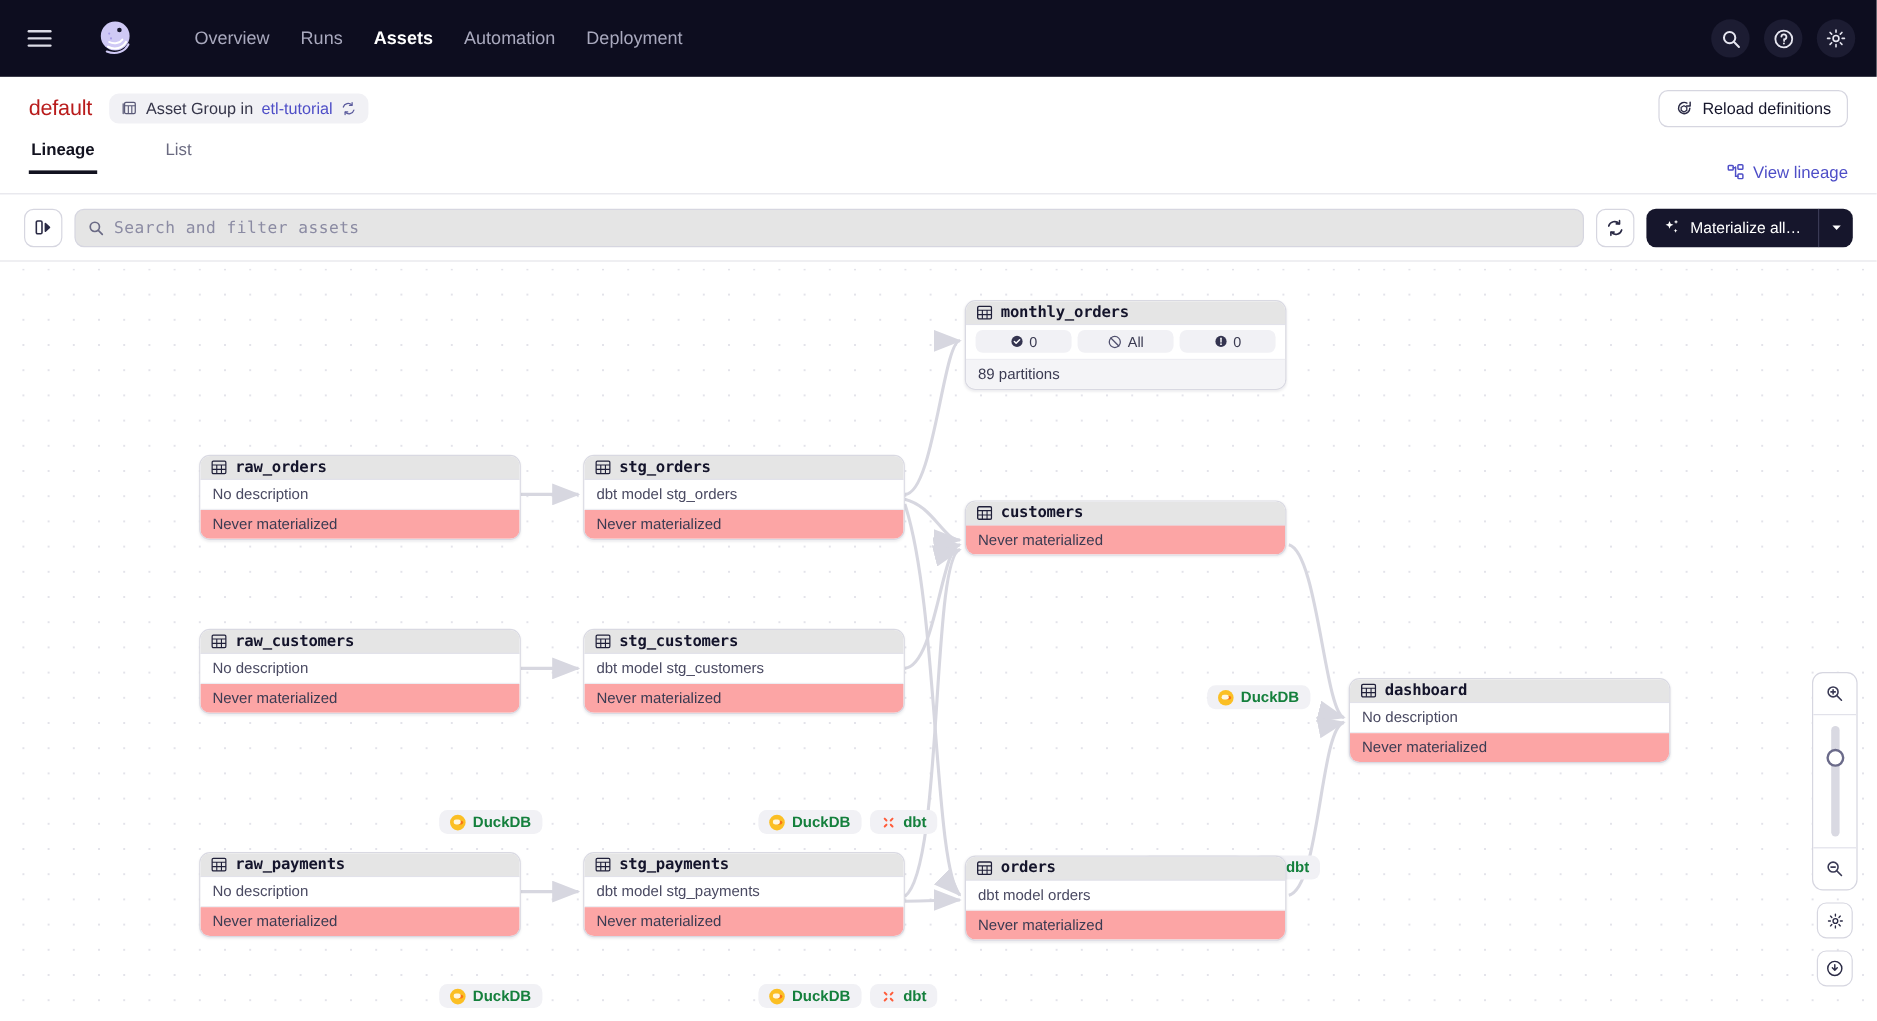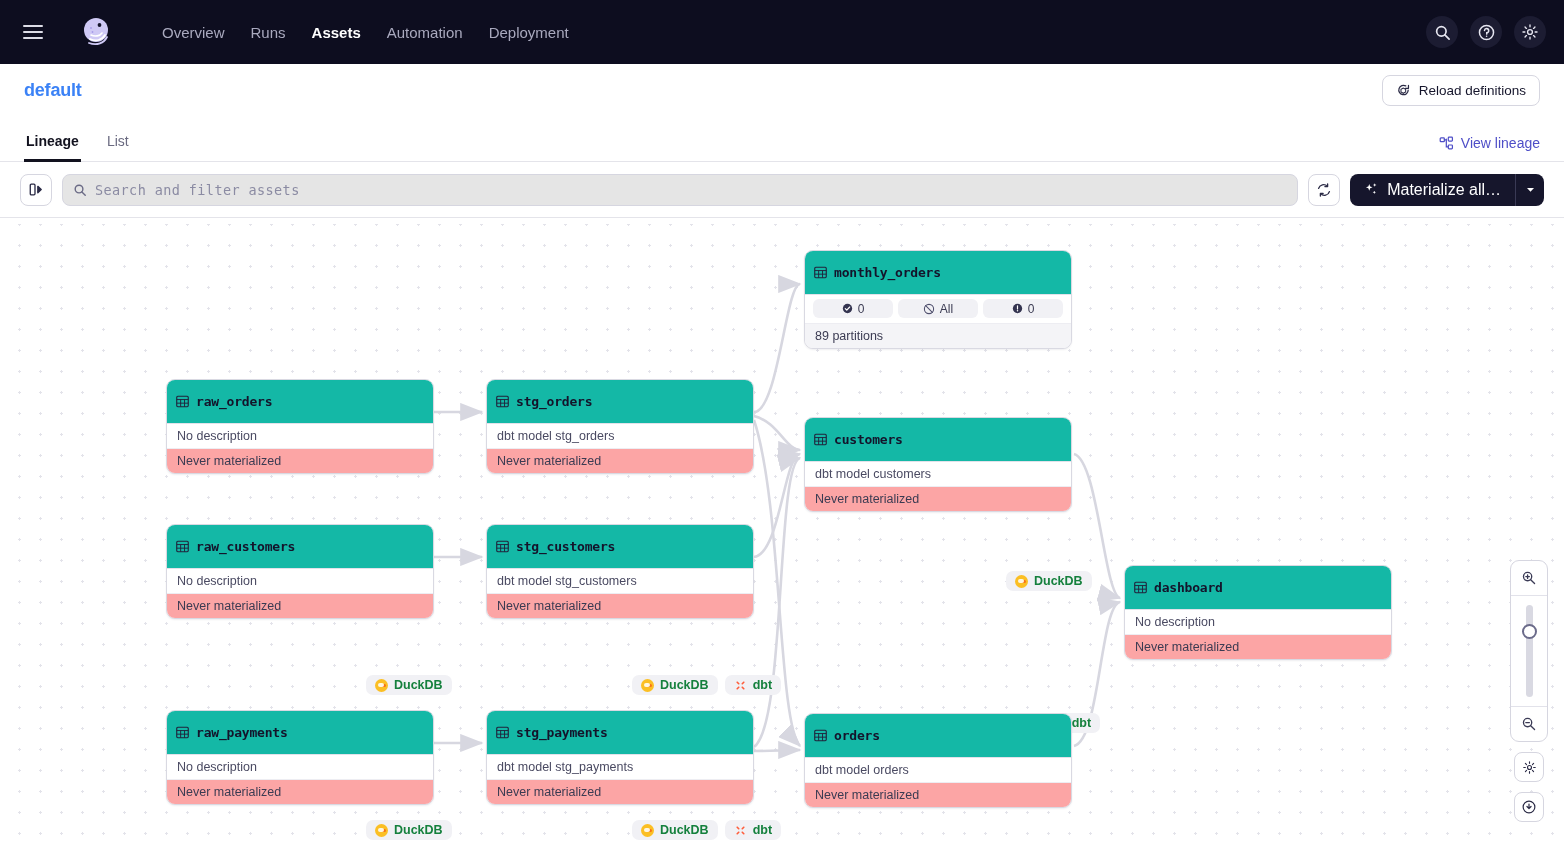--- a/index.html
+++ b/index.html
@@ -24,64 +24,64 @@
   .logo { width: 40px; height: 40px; margin-left: 10px; position: relative; }
   .nav-links { display:flex; align-items:center; gap:26px; margin-left: 30px; }
   .nav-link { color:#a9a9be; font-size:15px; cursor:pointer; white-space:nowrap; }
   .nav-link.active { color:#ffffff; font-weight:700; }
   .nav-right { position:absolute; right:18px; top:0; height:64px; display:flex; align-items:center; gap:12px; }
   .circ-btn { width:32px; height:32px; border-radius:50%; background:#1c1c32;
     display:flex; align-items:center; justify-content:center; cursor:pointer; }
 
   
   .page-head { height: 52px; display:flex; align-items:center; padding: 0 24px; position:relative; }
-  .page-title { font-size: 18px; font-weight: 700; color:#3b82f6; letter-spacing:-0.2px; }
+  .page-title { font-size: 18px; font-weight: 400; color:#b91c1c; letter-spacing:-0.2px; }
   .group-badge { margin-left: 14px; display:flex; align-items:center; gap:7px;
     background:#f1f1f5; border-radius:8px; padding:5px 10px; font-size:13.5px; color:#36364a; cursor:pointer;}
   .group-badge .lnk { color:#4e4ec7; }
   .reload-btn { position:absolute; right:24px; top:11px; display:flex; align-items:center; gap:8px;
     border:1px solid #d6d6e0; border-radius:8px; background:#fff; padding:7px 13px;
     font-size:13.5px; color:#15152b; cursor:pointer; }
 
   
-  .tabbar { height: 46px; border-bottom:1px solid #e4e4ea; display:flex; align-items:flex-end; padding:0 24px; position:relative;}
+  .tabbar { height: 46px; border-bottom:1px solid #e4e4ea; display:flex; align-items:flex-start; padding:0 24px; position:relative;gap:31px;}
   .tab { font-size:14px; padding:0 2px 12px 2px; margin-right:24px; color:#6a6a80; cursor:pointer; position:relative; }
   .tab.active { color:#12121f; font-weight:700; }
   .tab.active:after { content:""; position:absolute; left:0; right:0; bottom:-1px; height:3px; background:#12121f; }
   .view-lineage { position:absolute; right:24px; bottom:10px; display:flex; align-items:center; gap:7px;
     color:#4e4ec7; font-size:14px; cursor:pointer; }
 
   
   .toolbar { height:56px; display:flex; align-items:center; padding:0 20px; gap:10px;
     border-bottom:1px solid #e4e4ea; background:#fff; }
   .icon-sq { width:32px; height:32px; border:1px solid #d6d6e0; border-radius:8px; background:#fff;
     display:flex; align-items:center; justify-content:center; cursor:pointer; flex:none; }
   .search-wrap { flex:1; height:32px; border:1px solid #d6d6e0; border-radius:8px; background:#e5e5e5;
     display:flex; align-items:center; padding:0 10px; gap:8px; cursor:text; }
   .search-wrap input { border:none; outline:none; flex:1; font-family:"DejaVu Sans Mono", monospace;
     font-size:13.5px; color:#3a3a52; background:transparent; letter-spacing:0.4px;}
   .search-wrap input::placeholder { color:#8b8ba3; }
   .mat-group { display:flex; align-items:stretch; background:#16162c; border-radius:8px; overflow:hidden; }
   .mat-btn { display:flex; align-items:center; gap:8px; padding:0 14px; height:32px;
-    color:#fff; font-size:16px; cursor:pointer; white-space:nowrap; }
+    color:#fff; font-size:13px; cursor:pointer; white-space:nowrap; }
   .mat-split { width:1px; background:#3a3a55; }
   .mat-caret { width:28px; display:flex; align-items:center; justify-content:center; cursor:pointer; }
 
   
   .canvas { position:absolute; left:0; top:224px; width:1564px; height:627px; overflow:hidden;
     background-color:#ffffff;
     background-image: radial-gradient(#e3e3ea 1.1px, transparent 1.1px);
     background-size: 21px 21px; background-position: 9px 11px; }
   .edges { position:absolute; left:0; top:0; width:1564px; height:627px; pointer-events:none; }
 
   
   .node { position:absolute; width:268px; border:1px solid #d9d9e2; border-radius:9px;
     background:#fff; box-shadow:0 1px 2px rgba(20,20,45,.07); overflow:hidden; cursor:pointer; }
-  .node-head { display:flex; align-items:center; gap:7px; background:#14b8a6;
-    padding:14px 9px; border-bottom:1px solid #e2e2ea; }
+  .node-head { display:flex; align-items:center; gap:7px; background:#e5e5e5;
+    padding:2px 9px; border-bottom:1px solid #e2e2ea; }
   .node-title { font-family:"DejaVu Sans Mono", monospace; font-size:13px; font-weight:700;
     color:#14142b; letter-spacing:-0.2px; }
   .node-desc { padding:5px 10px; font-size:12.5px; color:#4a4a62; background:#fff;
     border-bottom:1px solid #ededf2; white-space:nowrap; overflow:hidden; text-overflow:ellipsis; }
   .node-status { padding:5px 10px; font-size:12.5px; color:#3b3b52; background:#fca5a5; }
   .part-row { display:flex; gap:5px; padding:4px 8px 5px 8px; background:#fff; border-bottom:1px solid #ededf2;}
   .part-chip { flex:1; background:#f1f1f5; border-radius:6px; height:19px; display:flex;
     align-items:center; justify-content:center; gap:5px; font-size:12px; color:#3b3b52; }
   .part-count { padding:5px 10px; font-size:12.5px; color:#3b3b52; background:#f4f4f7; }
 
@@ -155,20 +155,34 @@
         <svg width="18" height="18" viewBox="0 0 20 20" fill="none" stroke="#e6e6f0" stroke-width="1.5">
           <circle cx="10" cy="10" r="2.7"></circle>
           <path d="M10 2.2v2.1M10 15.7v2.1M17.8 10h-2.1M4.3 10H2.2M15.5 4.5l-1.5 1.5M6 14l-1.5 1.5M15.5 15.5L14 14M6 6L4.5 4.5" stroke-linecap="round"></path>
         </svg>
       </div>
     </div>
   </div>
 
   <div class="page-head">
     <div class="page-title">default</div>
+    <div class="group-badge">
+      <svg width="14" height="14" viewBox="0 0 16 16">
+        <rect x="3.2" y="2.6" width="10.2" height="10.8" rx="1.3" fill="none" stroke="#5a5a78" stroke-width="1.2"></rect>
+        <path d="M3.2 5.9h10.2M6.8 5.9v7.5M10.1 5.9v7.5" stroke="#5a5a78" stroke-width="1.1"></path>
+        <path d="M1.9 4v9.3" stroke="#5a5a78" stroke-width="1.2" stroke-linecap="round"></path>
+      </svg>
+      <span>Asset Group in</span>
+      <span class="lnk">etl-tutorial</span>
+      <svg width="13" height="13" viewBox="0 0 16 16" fill="none" stroke="#5a5a9c" stroke-width="1.3">
+        <path d="M2.6 6.4A5.1 5.1 0 0 1 11.3 4.4" stroke-linecap="round"></path>
+        <path d="M13.4 9.6A5.1 5.1 0 0 1 4.7 11.6" stroke-linecap="round"></path>
+        <path d="M11.6 1.9v2.7h-2.7M4.4 14.1v-2.7h2.7" stroke-linecap="round" stroke-linejoin="round"></path>
+      </svg>
+    </div>
     <div class="reload-btn">
       <svg width="15" height="15" viewBox="0 0 16 16" fill="none" stroke="#2a2a45" stroke-width="1.3">
         <path d="M10.4 3.1A5 5 0 1 0 13 7.6" stroke-linecap="round"></path>
         <path d="M13.3 2.4v3.3h-3.3" stroke-linecap="round" stroke-linejoin="round"></path>
         <path d="M7.8 5.4 5.3 6.8v2.8l2.5 1.4 2.5-1.4V6.8z" stroke-width="1.1"></path>
       </svg>
       <span>Reload definitions</span>
     </div>
   </div>
 
@@ -413,21 +427,20 @@
     </div>
 
     <div class="node" style="left:804px; top:193px;">
       <div class="node-head">
         <svg width="13" height="13" viewBox="0 0 14 14">
           <rect x="0.8" y="1.4" width="12.4" height="11.2" rx="1.2" fill="none" stroke="#20203a" stroke-width="1.2"></rect>
           <path d="M0.8 4.9h12.4M5 4.9v7.7M9.2 4.9v7.7M0.8 8.8h12.4" stroke="#20203a" stroke-width="1"></path>
         </svg>
         <span class="node-title">customers</span>
       </div>
-      <div class="node-desc">dbt model customers</div>
       <div class="node-status">Never materialized</div>
     </div>
     <div class="tags" style="left:951px; top:489px;">
       <div class="tag">
         <span class="duck-ico"></span>
         <span>DuckDB</span>
       </div>
       <div class="tag">
         <svg width="13" height="13" viewBox="0 0 14 14">
           <path d="M7 1.1c.5 0 .9.4.9.9v2.3c0 .5-.4.9-.9.9s-.9-.4-.9-.9V2c0-.5.4-.9.9-.9z" fill="#ff5c3a" transform="rotate(45 7 7)"></path>

